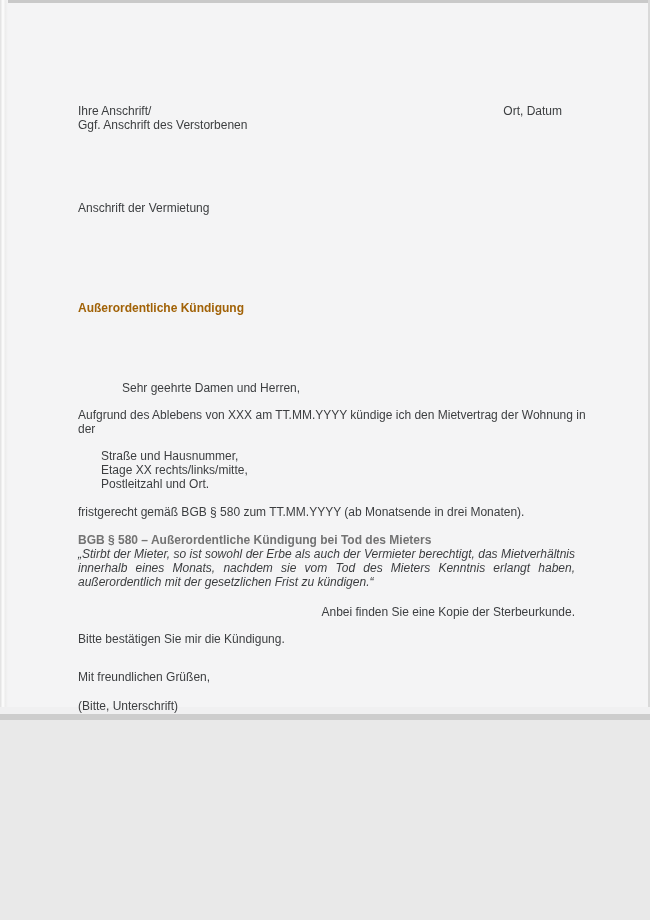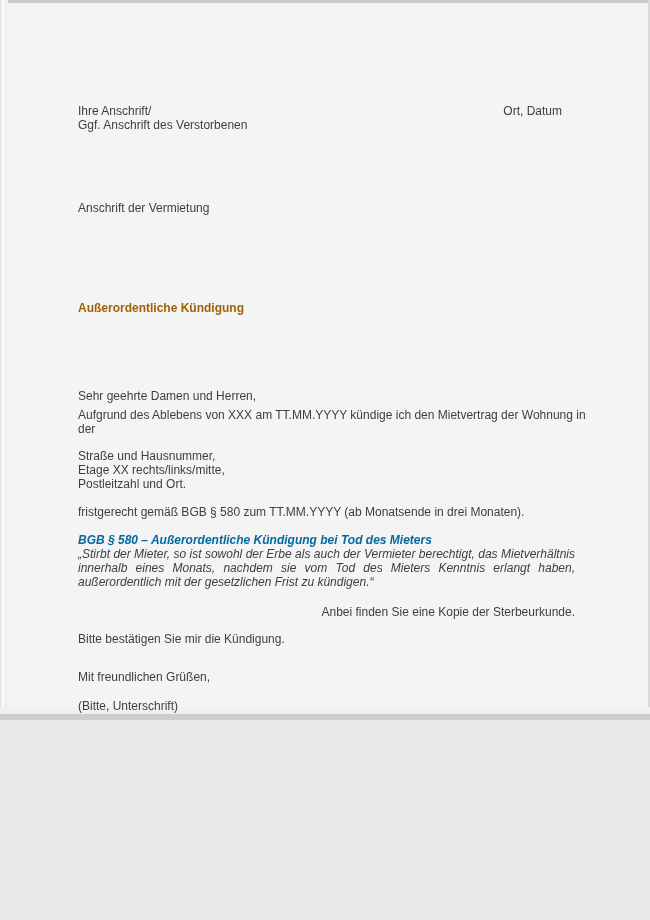--- a/index.html
+++ b/index.html
@@ -39,26 +39,26 @@
     background: linear-gradient(to right,
       #e4e4e4 0px, #e4e4e4 1px,
       #fafafa 2px, #fafafa 4px,
       #ececec 5px, #f4f4f5 8px);
   }
   .abs { position: absolute; left: 78px; width: 497px; }
   .sender-block   { top: 104px; }
   .date-block     { top: 104px; text-align: right; left: 0; width: 562px; }
   .recipient-block{ top: 201px; }
   .subject-block  { top: 301px; font-weight: bold; color: #a16207; }
-  .salutation     { top: 389px; }
+  .salutation     { top: 381px; margin-left: 44px; }
   .para-intro     { top: 408px; width: 512px; }
-  .address-block  { top: 449px; }
+  .address-block  { top: 449px; margin-left: 23px; }
   .deadline-line  { top: 505px; width: 520px; }
   .law-block      { top: 533px; }
-  .law-heading    { font-weight: bold; font-style: italic; color: #0369a1; }
+  .law-heading    { font-weight: bold; color: #737373; }
   .law-quote      { font-style: italic; text-align: justify; margin: 0; }
   .enclosure-note { top: 605px; text-align: right; }
   .confirm-note   { top: 632px; }
   .closing-line   { top: 670px; }
   .signature-line { top: 699px; }
   .watermark {
     position: absolute; left: 38px; top: 866px;
     font-size: 10px; line-height: 12px;
     color: #e1e1e1;
     letter-spacing: 0.5px;

